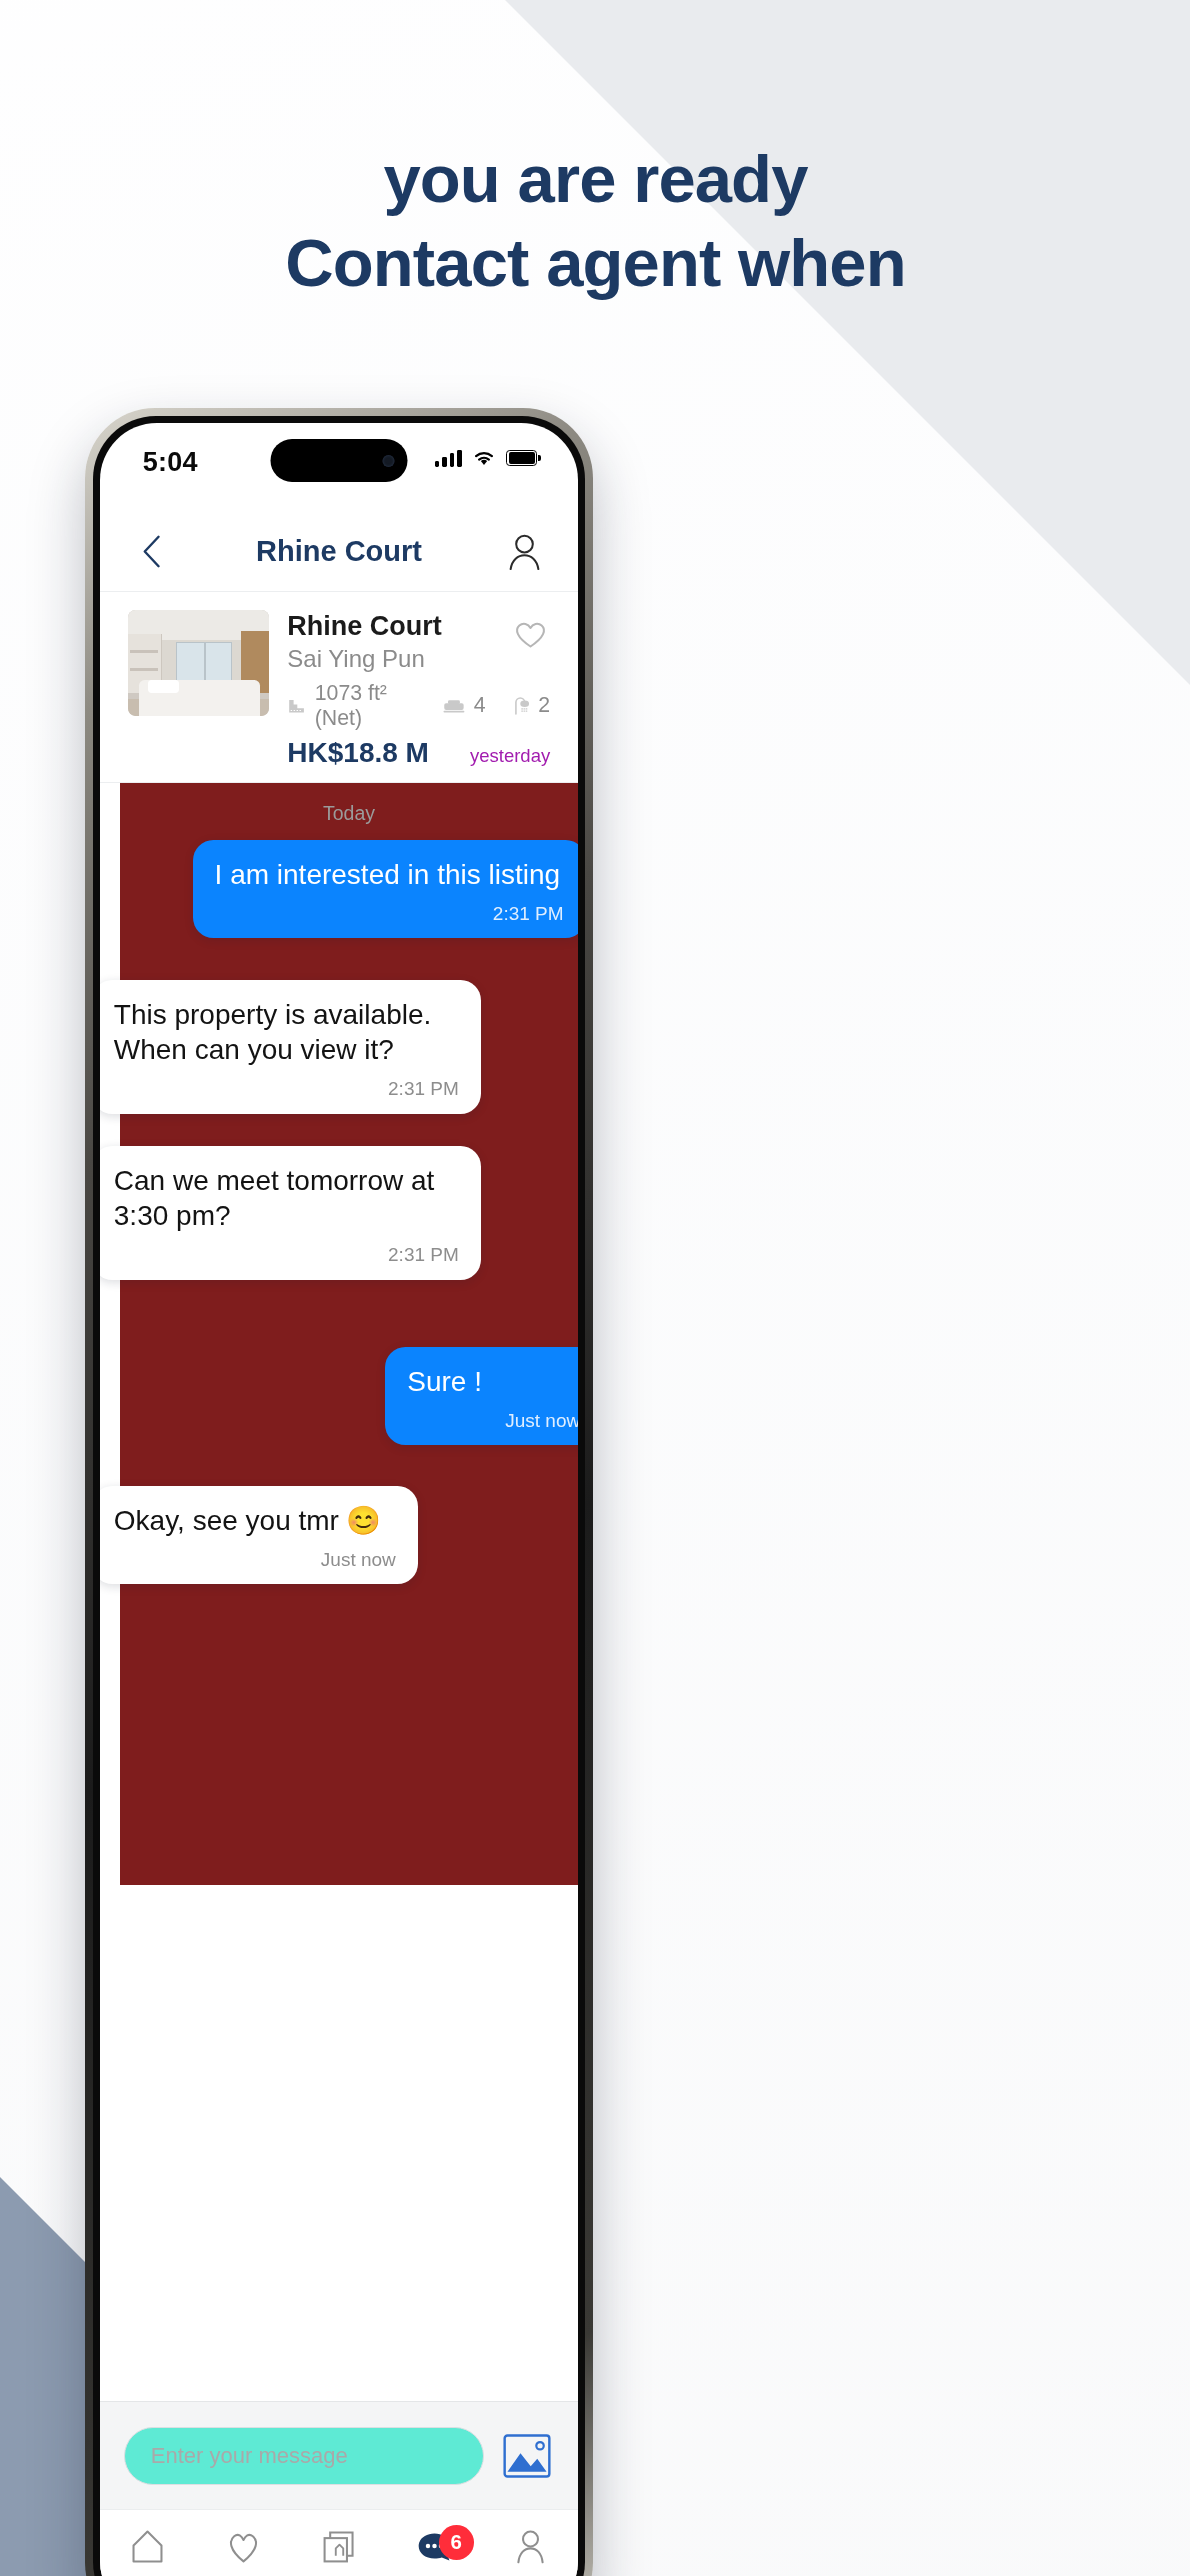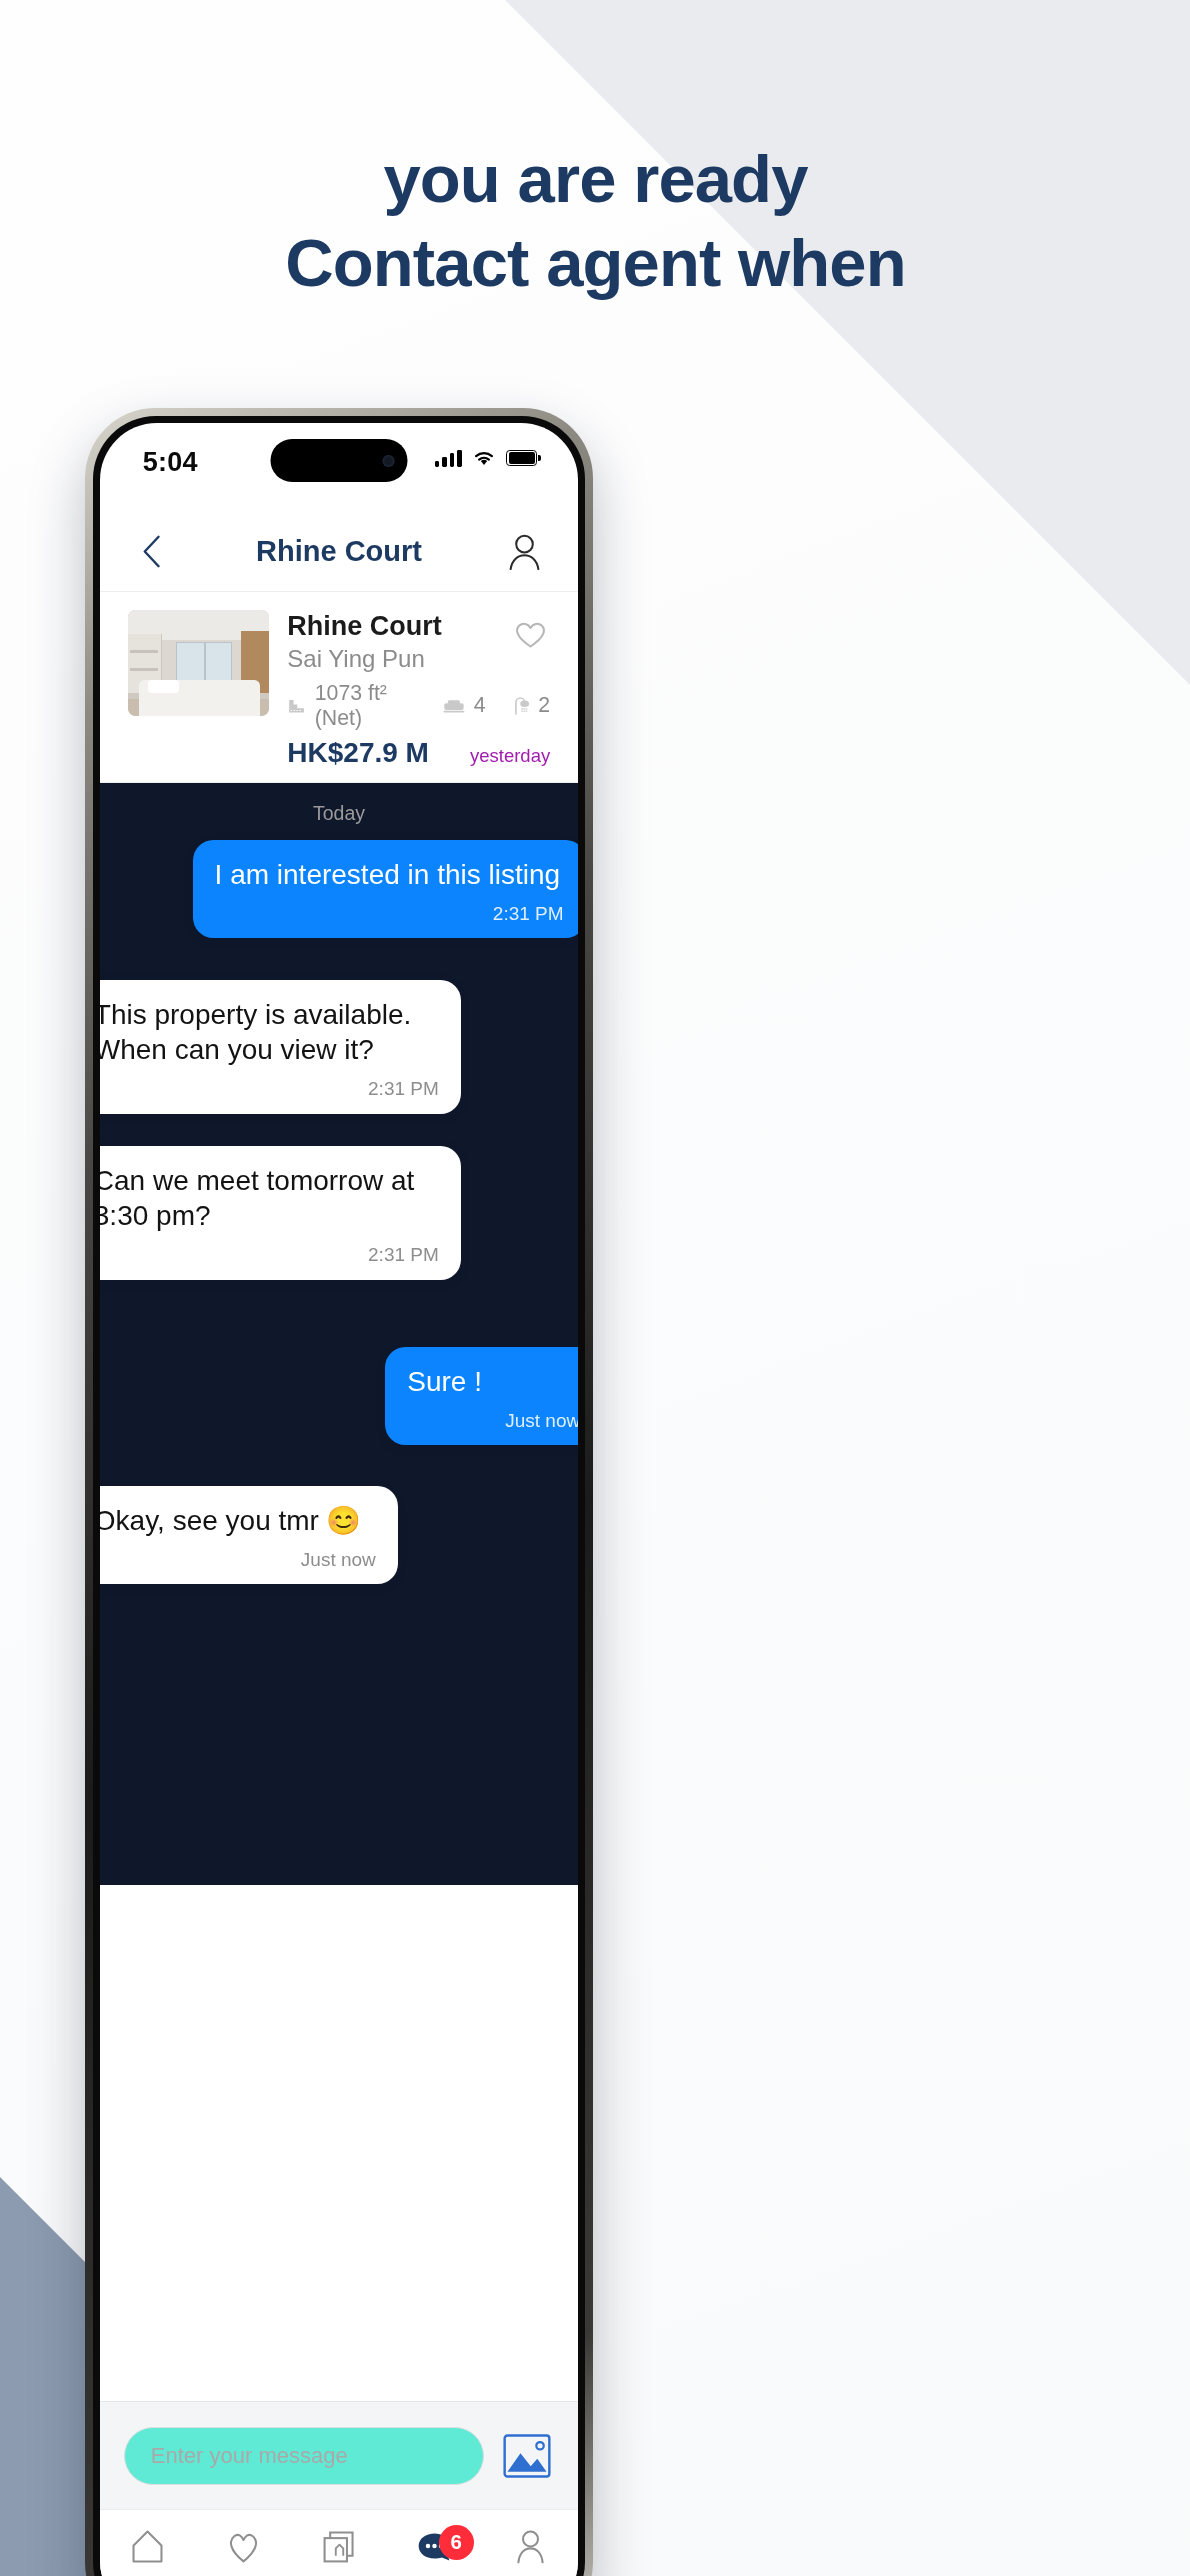--- a/index.html
+++ b/index.html
@@ -149,21 +149,21 @@
   #prop-info { flex:1 1 auto; min-width:0; }
   #prop-name { font-size:27px; font-weight:bold; color:#1b1b1b; line-height:1.2; }
   #prop-district { font-size:24px; color:#8b8b8b; margin-top:2.8px; line-height:1.2; }
   #prop-specs { display:flex; align-items:center; gap:8.3px; margin-top:6.5px; font-size:21.3px; color:#8b8b8b; }
   .spec-gap { width:13px; }
   #prop-price { font-size:28px; font-weight:bold; color:#1d3a63; margin-top:6.5px; }
   #heart-icon { position:absolute; right:28px; top:22px; width:39px; height:39px; cursor:pointer; }
   #prop-time { position:absolute; right:28px; bottom:15px; font-size:18.5px; color:#a21caf; }
 
   
-  #chat-area { position:relative; height:1102px; background:#0f172a; }
+  #chat-area { position:relative; height:1102px; background:#7f1d1d;margin-left:20px; }
   #day-divider { text-align:center; font-size:19.5px; color:#9b9b9b; padding:18.5px 0 11px; }
 
   .bubble {
     position:absolute;
     border-radius:20.4px;
     padding:16.7px 22px 13px 22px;
     box-shadow:0 2.8px 9.3px rgba(20,30,50,.14);
     font-size:28px; line-height:1.26;
   }
   .bubble .time { display:block; text-align:right; font-size:19px; margin-top:9.3px; }
@@ -311,21 +311,21 @@
           </svg>
           <span>4</span>
           <span class="spec-gap"></span>
           <svg width="22" height="24" viewBox="0 0 24 26">
             <path d="M4 24 L4 8 A6 6 0 0 1 16 8" stroke="#c9c9c9" stroke-width="2.2" fill="none" stroke-linecap="round"></path>
             <ellipse cx="16" cy="10" rx="6" ry="4.5" fill="#c9c9c9"></ellipse>
             <path d="M12 17h1M15 17h1M18 17h1M12 20h1M15 20h1M18 20h1" stroke="#c9c9c9" stroke-width="1.6" stroke-linecap="round"></path>
           </svg>
           <span>2</span>
         </div>
-        <div id="prop-price">HK$27.9 M</div>
+        <div id="prop-price">HK$18.8 M</div>
       </div>
 
       <div id="heart-icon">
         <svg width="39" height="39" viewBox="0 0 42 42">
           <path d="M21 35 C6 25 4 17 9 12.5 C13 8.8 18.5 10.5 21 15 C23.5 10.5 29 8.8 33 12.5 C38 17 36 25 21 35 Z" stroke="#b6b6b6" stroke-width="2.2" fill="none" stroke-linejoin="round"></path>
         </svg>
       </div>
       <div id="prop-time">yesterday</div>
     </div>
 

